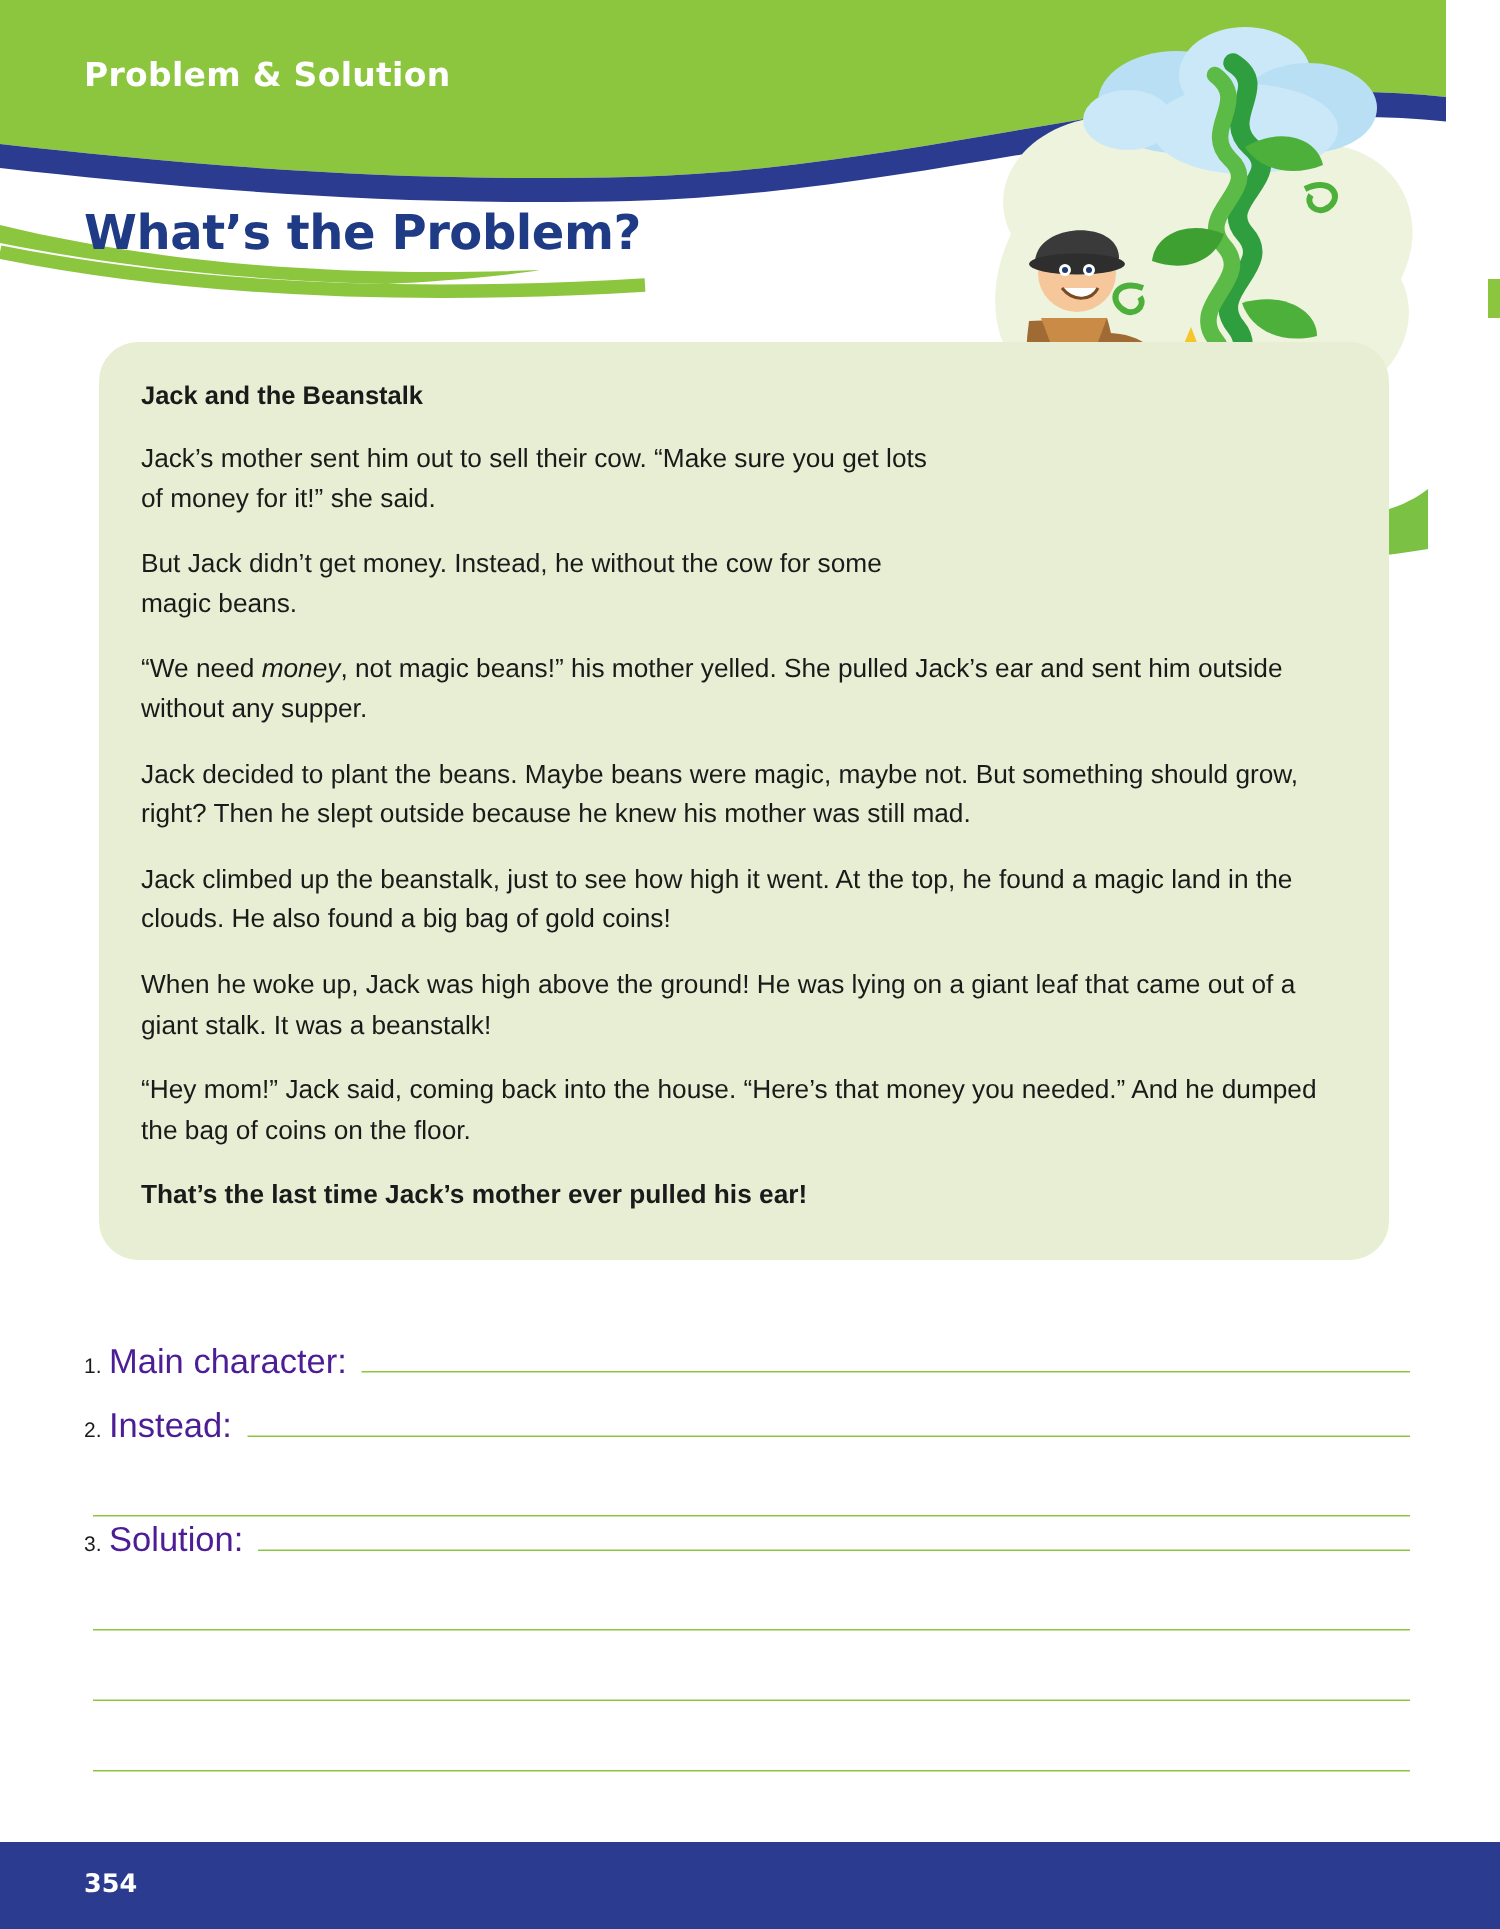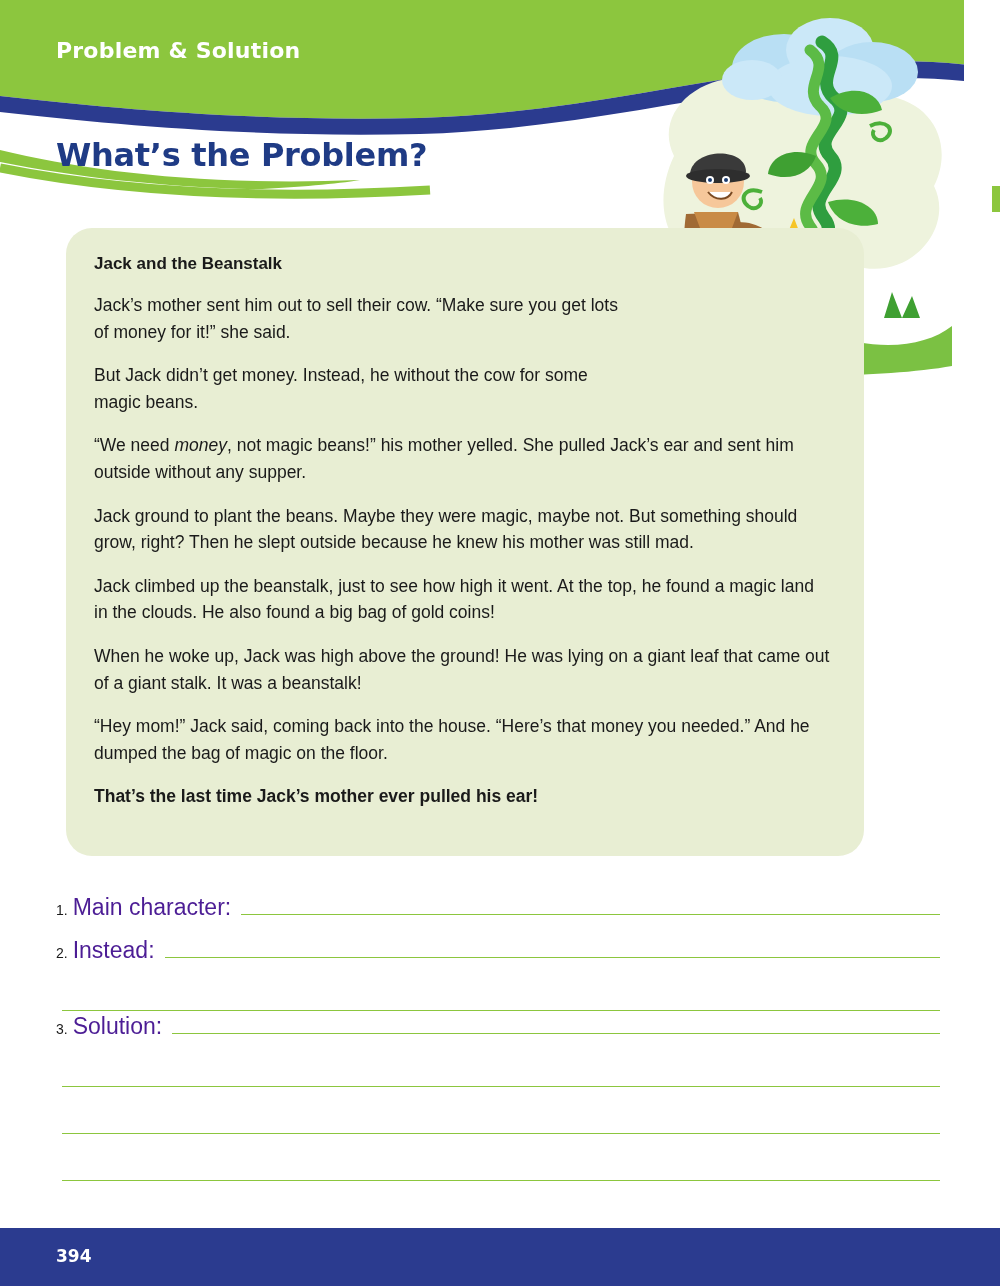--- a/index.html
+++ b/index.html
@@ -65,25 +65,25 @@
     width: 330px;
     height: 400px;
     pointer-events: none;
   }
 
   
   .story-card {
     position: absolute;
     left: 66px;
     top: 228px;
-    width: 798px;
+    width: 860px;
     box-sizing: border-box;
     background: #e8eed3;
     border-radius: 26px;
-    padding: 26px 34px 46px 28px;
+    padding: 26px 34px 30px 28px;
   }
   .story-title {
     font-size: 17px;
     font-weight: bold;
     color: #1a1a1a;
     margin: 0 0 18px 0;
     font-family: "Liberation Sans", sans-serif;
   }
   .story-p {
     font-size: 17.5px;
@@ -239,24 +239,24 @@
     </g>
   </svg>
 </div>
 
 <div class="story-card">
   <div class="story-title">Jack and the Beanstalk</div>
 
   <p class="story-p narrow">Jack’s mother sent him out to sell their cow. “Make sure you get lots of money for it!” she said.</p>
   <p class="story-p narrow">But Jack didn’t get money. Instead, he without the cow for some magic beans.</p>
   <p class="story-p">“We need <em>money</em>, not magic beans!” his mother yelled. She pulled Jack’s ear and sent him outside without any supper.</p>
-  <p class="story-p">Jack ground to plant the beans. Maybe they were magic, maybe not. But something should grow, right? Then he slept outside because he knew his mother was still mad.</p>
+  <p class="story-p">Jack decided to plant the beans. Maybe beans were magic, maybe not. But something should grow, right? Then he slept outside because he knew his mother was still mad.</p>
   <p class="story-p">Jack climbed up the beanstalk, just to see how high it went. At the top, he found a magic land in the clouds. He also found a big bag of gold coins!</p>
   <p class="story-p">When he woke up, Jack was high above the ground! He was lying on a giant leaf that came out of a giant stalk. It was a beanstalk!</p>
-  <p class="story-p">“Hey mom!” Jack said, coming back into the house. “Here’s that money you needed.” And he dumped the bag of magic on the floor.</p>
+  <p class="story-p">“Hey mom!” Jack said, coming back into the house. “Here’s that money you needed.” And he dumped the bag of coins on the floor.</p>
   <p class="story-p">That’s the last time Jack’s mother ever pulled his ear!</p>
 </div>
 
 <div class="questions">
 
   <div class="q-row">
     <span class="q-num">1.</span>
     <span class="q-label">Main character:</span>
     <span class="q-line"></span>
   </div>
@@ -274,14 +274,14 @@
     <span class="q-num">3.</span>
     <span class="q-label">Solution:</span>
     <span class="q-line"></span>
   </div>
   <div class="blank-line"></div>
   <div class="blank-line"></div>
   <div class="blank-line"></div>
 </div>
 
 <div class="footer">
-  <div class="footer-page">394</div>
+  <div class="footer-page">354</div>
 </div>
 
 </body></html>

